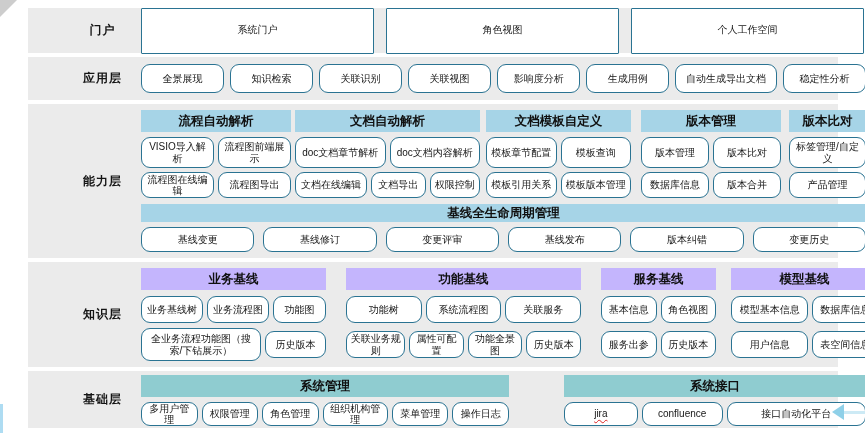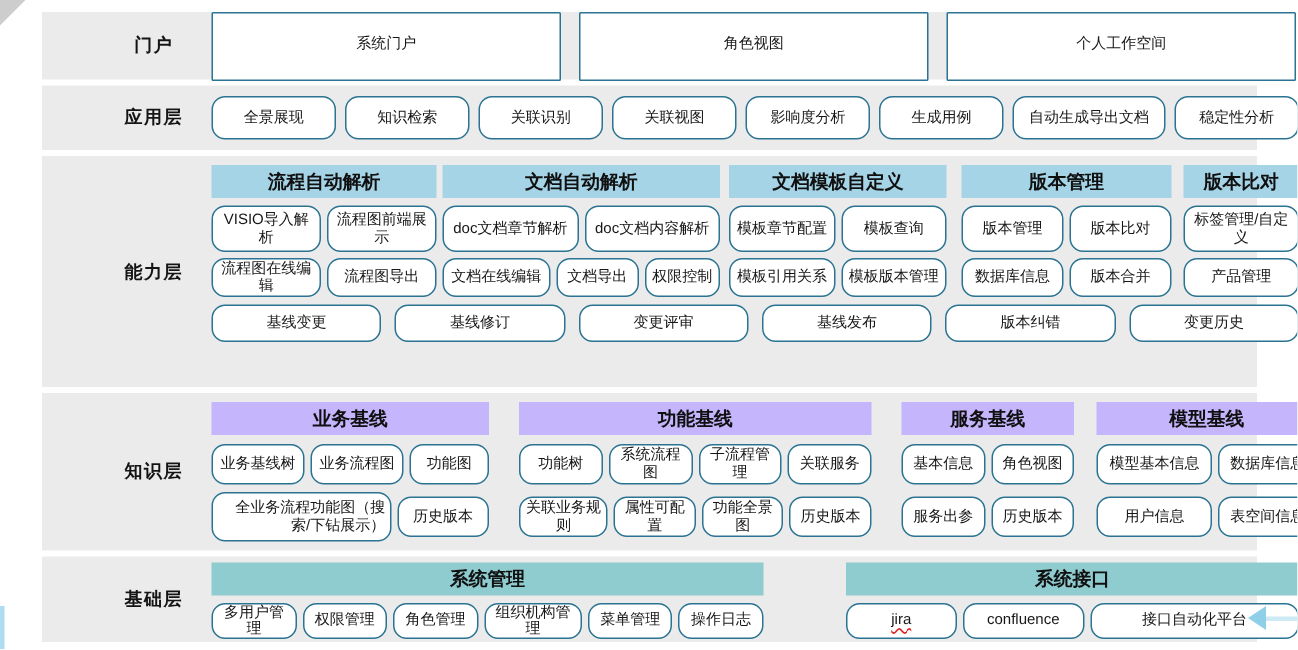--- a/index.html
+++ b/index.html
@@ -38,21 +38,21 @@
   .cap .g-row.r2{margin-top:4px;height:26px;}
   .baseline-hdr{margin-top:6px;height:18px;width:725px;}
   .baseline-row{margin-top:5px;height:25px;display:flex;gap:9px;}
   .baseline-row .btn{flex:1;}
 
   
   .kn-strip{margin-top:6px;}
   .kn .g-row.r1{margin-top:6px;height:27px;}
   .kn .g-row.r2{margin-top:5px;height:33px;align-items:center;}
   .kn .g-row.r2 .btn{height:27px;}
-  .kn .g-row.r2 .btn.tall{height:33px;text-align:right;}
+  .kn .g-row.r2 .btn.tall{height:33px;}
 
   
   .fd-strip{margin-top:4px;}
   .fd .g-row{margin-top:5px;height:24px;}
 
   .wavy{text-decoration:underline wavy #d22;text-underline-offset:2px;text-decoration-thickness:1px;}
 
   
   .corner-fold{position:absolute;left:0;top:0;width:0;height:0;
     border-top:17px solid #cdcdcd;border-right:17px solid transparent;}
@@ -157,20 +157,21 @@
           <div class="g-row r1">
             <div class="btn">标签管理/自定义</div>
           </div>
           <div class="g-row r2">
             <div class="btn">产品管理</div>
           </div>
         </div>
 
       </div>
 
+      <div class="hdr blue baseline-hdr">基线全生命周期管理</div>
       <div class="baseline-row">
         <div class="btn">基线变更</div>
         <div class="btn">基线修订</div>
         <div class="btn">变更评审</div>
         <div class="btn">基线发布</div>
         <div class="btn">版本纠错</div>
         <div class="btn">变更历史</div>
       </div>
     </div>
   </div>
@@ -191,21 +192,20 @@
             <div class="btn tall" style="flex:2.1">全业务流程功能图（搜索/下钻展示）</div>
             <div class="btn">历史版本</div>
           </div>
         </div>
 
         <div class="group" style="width:235px;margin-left:20px;">
           <div class="hdr gray g-hdr">功能基线</div>
           <div class="g-row r1">
             <div class="btn">功能树</div>
             <div class="btn">系统流程图</div>
-            <div class="btn">子流程管理</div>
             <div class="btn">关联服务</div>
           </div>
           <div class="g-row r2">
             <div class="btn" style="flex:1.1">关联业务规则</div>
             <div class="btn">属性可配置</div>
             <div class="btn">功能全景图</div>
             <div class="btn">历史版本</div>
           </div>
         </div>
 

